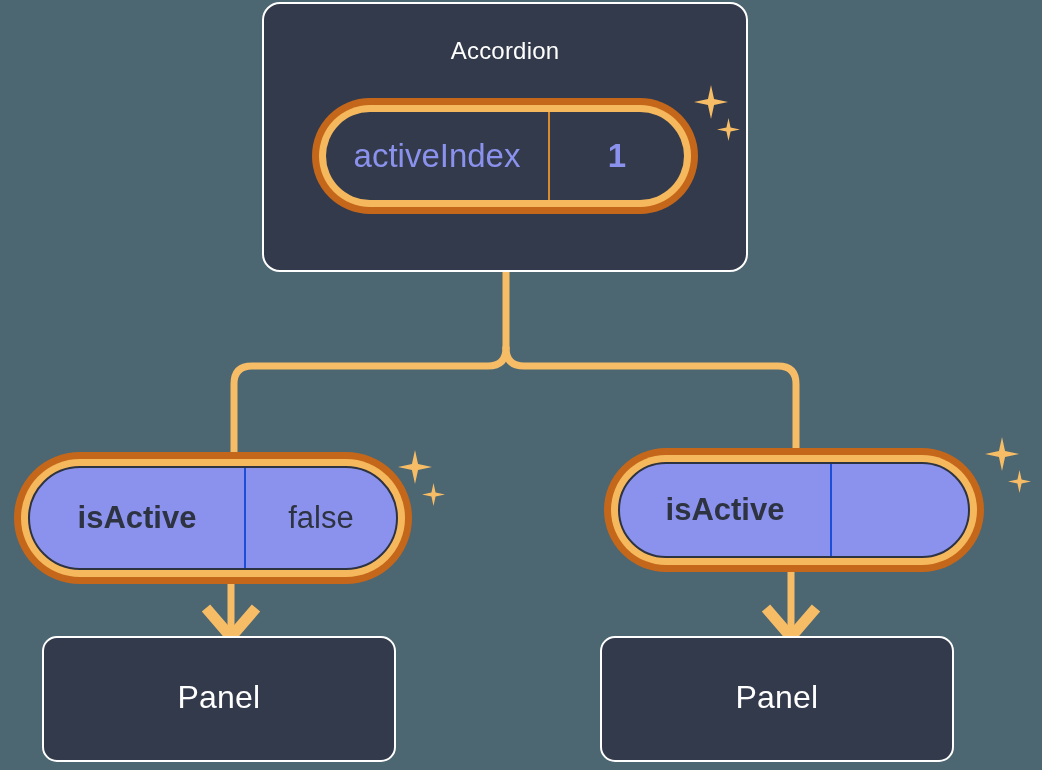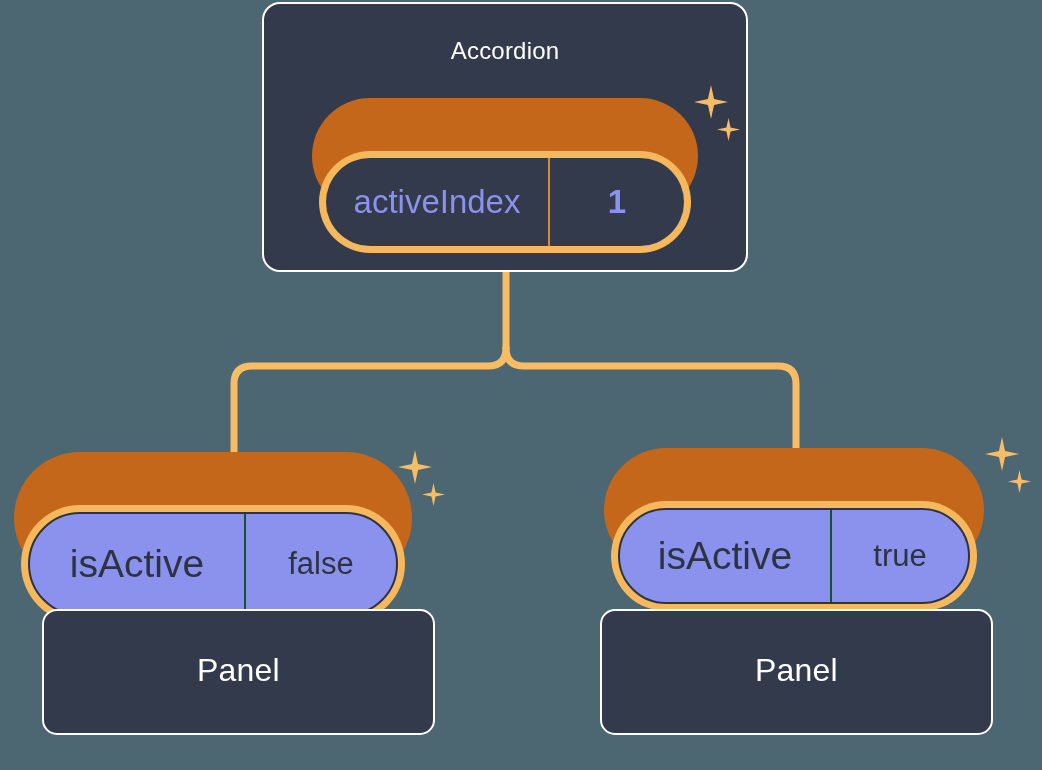--- a/index.html
+++ b/index.html
@@ -47,23 +47,23 @@
   #accordion-card {
     left: 262px;
     top: 2px;
     width: 486px;
     height: 270px;
     border-radius: 18px;
   }
   #accordion-card .card-title { top: 33px; }
 
   .panel-card {
-    width: 393px;
+    width: 354px;
     height: 126px;
-    top: 609px;
+    top: 636px;
     border-radius: 15px;
   }
   #panel-left  { left: 42px;  }
   #panel-right { left: 600px; }
   .panel-card .card-title {
     top: 41px;
     font-size: 32px;
   }
 
   
@@ -73,21 +73,20 @@
     background: #c4671a;              
     padding: 7px;
     box-sizing: border-box;
   }
   .pill-inner-ring {
     border-radius: 999px;
     background: #f6b85c;              
     padding: 7px;
     height: 100%;
     box-sizing: border-box;
-    margin-top: 46px;
   }
   .pill-body {
     height: 100%;
     border-radius: 999px;
     display: flex;
     align-items: stretch;
     box-sizing: border-box;
     overflow: hidden;
   }
   .pill-cell {
@@ -121,22 +120,23 @@
     font-weight: 700;
   }
 
   
   .pill-violet .pill-body {
     background: #8b92ee;
     border: 2px solid #2d3340;
   }
   .pill-violet .pill-key {
     color: #2d3340;
-    font-size: 39px;
-    border-right: 2px solid #14532d;
+    font-size: 31px;
+    border-right: 2px solid #1d4ed8;
+    font-weight: bold;
   }
   .pill-violet .pill-value {
     color: #2d3340;
     font-size: 31px;
     font-weight: 400;
   }
   #isactive-false-pill {
     left: 14px;
     top: 452px;
     width: 398px;
@@ -238,21 +238,20 @@
   </div>
 
   <div class="card panel-card" id="panel-left">
     <div class="card-title">Panel</div>
   </div>
 
   <div class="pill-wrap pill-violet" id="isactive-true-pill">
     <div class="pill-inner-ring">
       <div class="pill-body">
         <div class="pill-cell pill-key">isActive</div>
-        <div class="pill-cell pill-value">true</div>
       </div>
     </div>
   </div>
 
   <div class="sparkles" id="sparkles-right">
     <span class="spark spark-big"></span>
     <span class="spark spark-small"></span>
   </div>
 
   <div class="card panel-card" id="panel-right">

